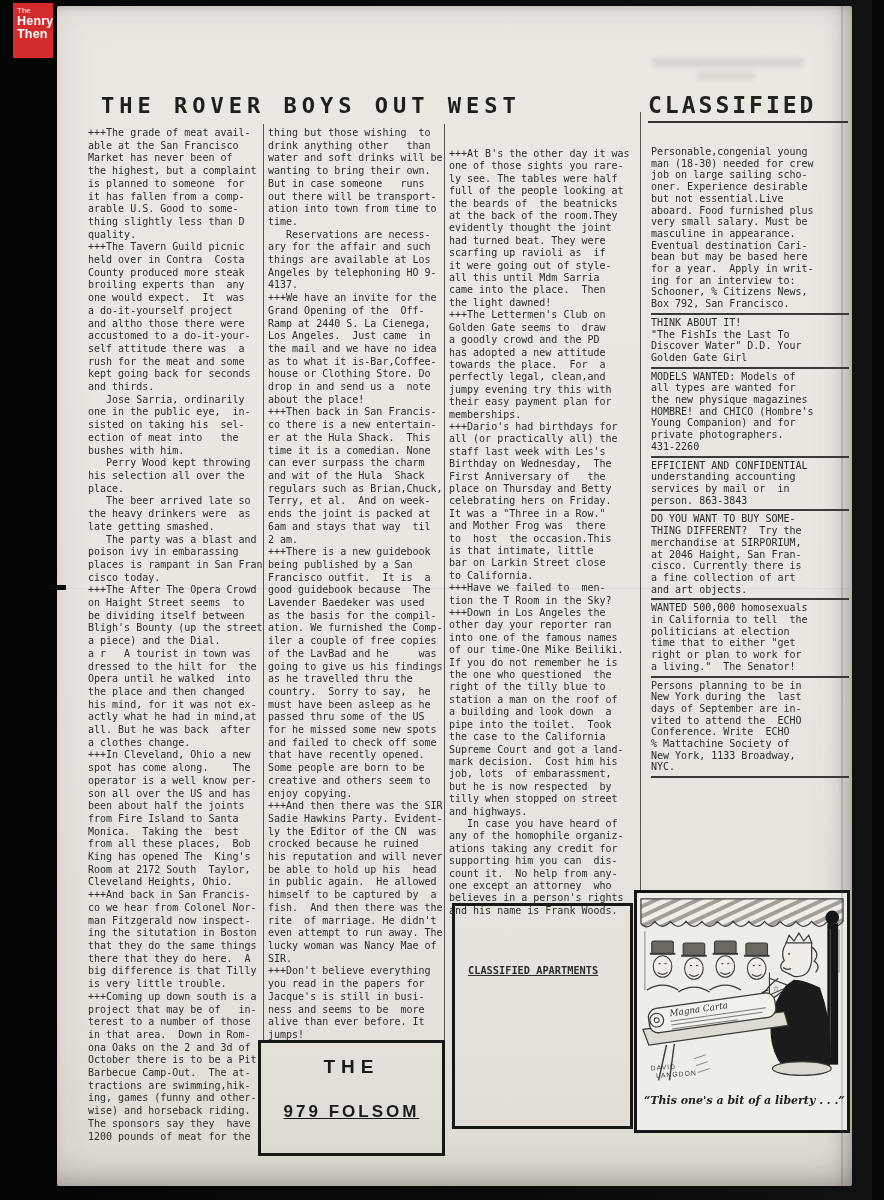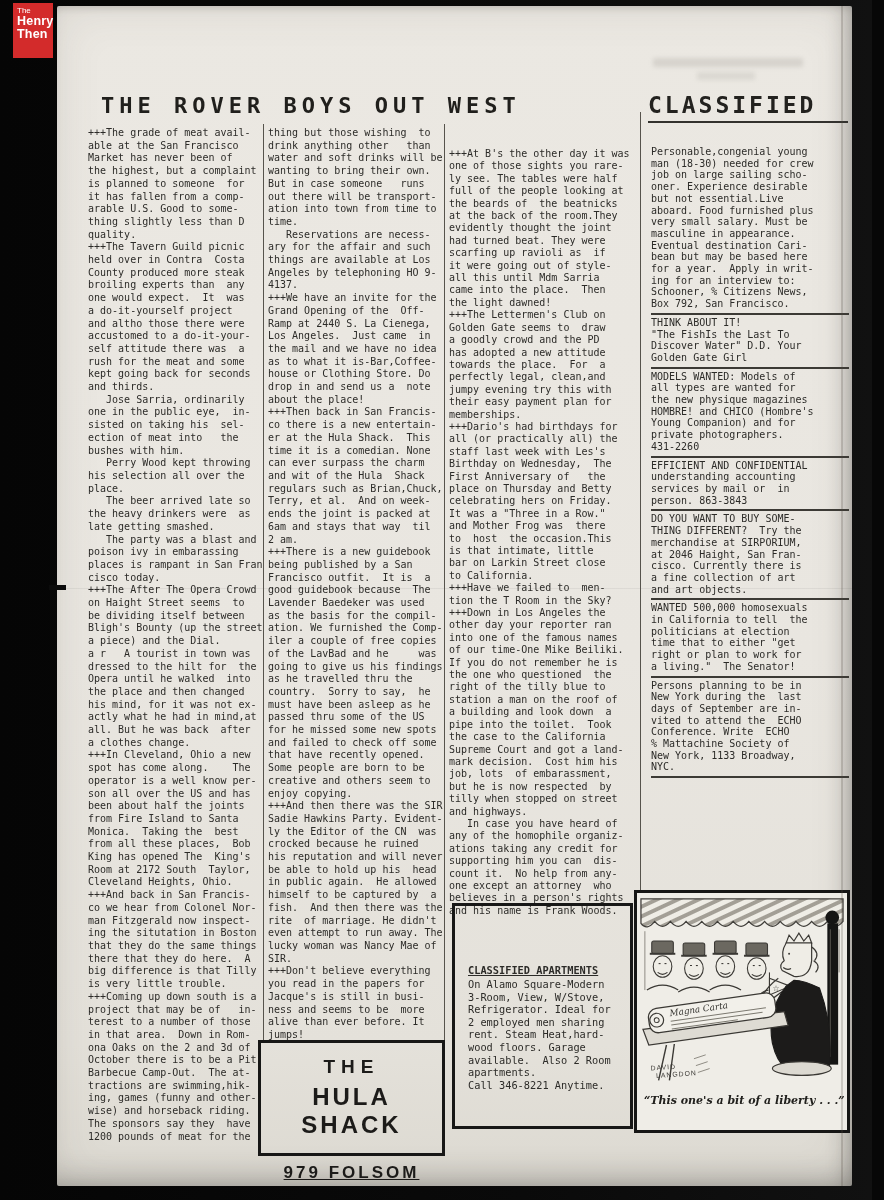--- a/index.html
+++ b/index.html
@@ -365,35 +365,25 @@
 vited to attend the  ECHO
 Conference. Write  ECHO
 % Mattachine Society of
 New York, 1133 Broadway,
 NYC.</div>
 
       </div>
 
     <div id="hula-box">
       <div class="hula-line1">THE</div>
-      <div class="hula-line2">HULA SHACK</div>
       <div class="hula-line3">979 FOLSOM</div>
     </div>
 
     <div id="apartments-box">
       <div class="apt-title">CLASSIFIED APARTMENTS</div>
-      <div class="apt-body">On Alamo Square-Modern
-3-Room, View, W/Stove,
-Refrigerator. Ideal for
-2 employed men sharing
-rent. Steam Heat,hard-
-wood floors. Garage
-available.  Also 2 Room
-apartments.
-Call 346-8221 Anytime.</div>
     </div>
 
     <div id="cartoon-box">
       <svg viewBox="0 0 210 200" width="206" height="198">
         <defs>
           <pattern id="canopyStripes" width="9" height="9" patternUnits="userSpaceOnUse" patternTransform="rotate(65)">
             <rect width="9" height="9" fill="#efede6"></rect>
             <rect width="4" height="9" fill="#a39f96"></rect>
           </pattern>
         </defs>

